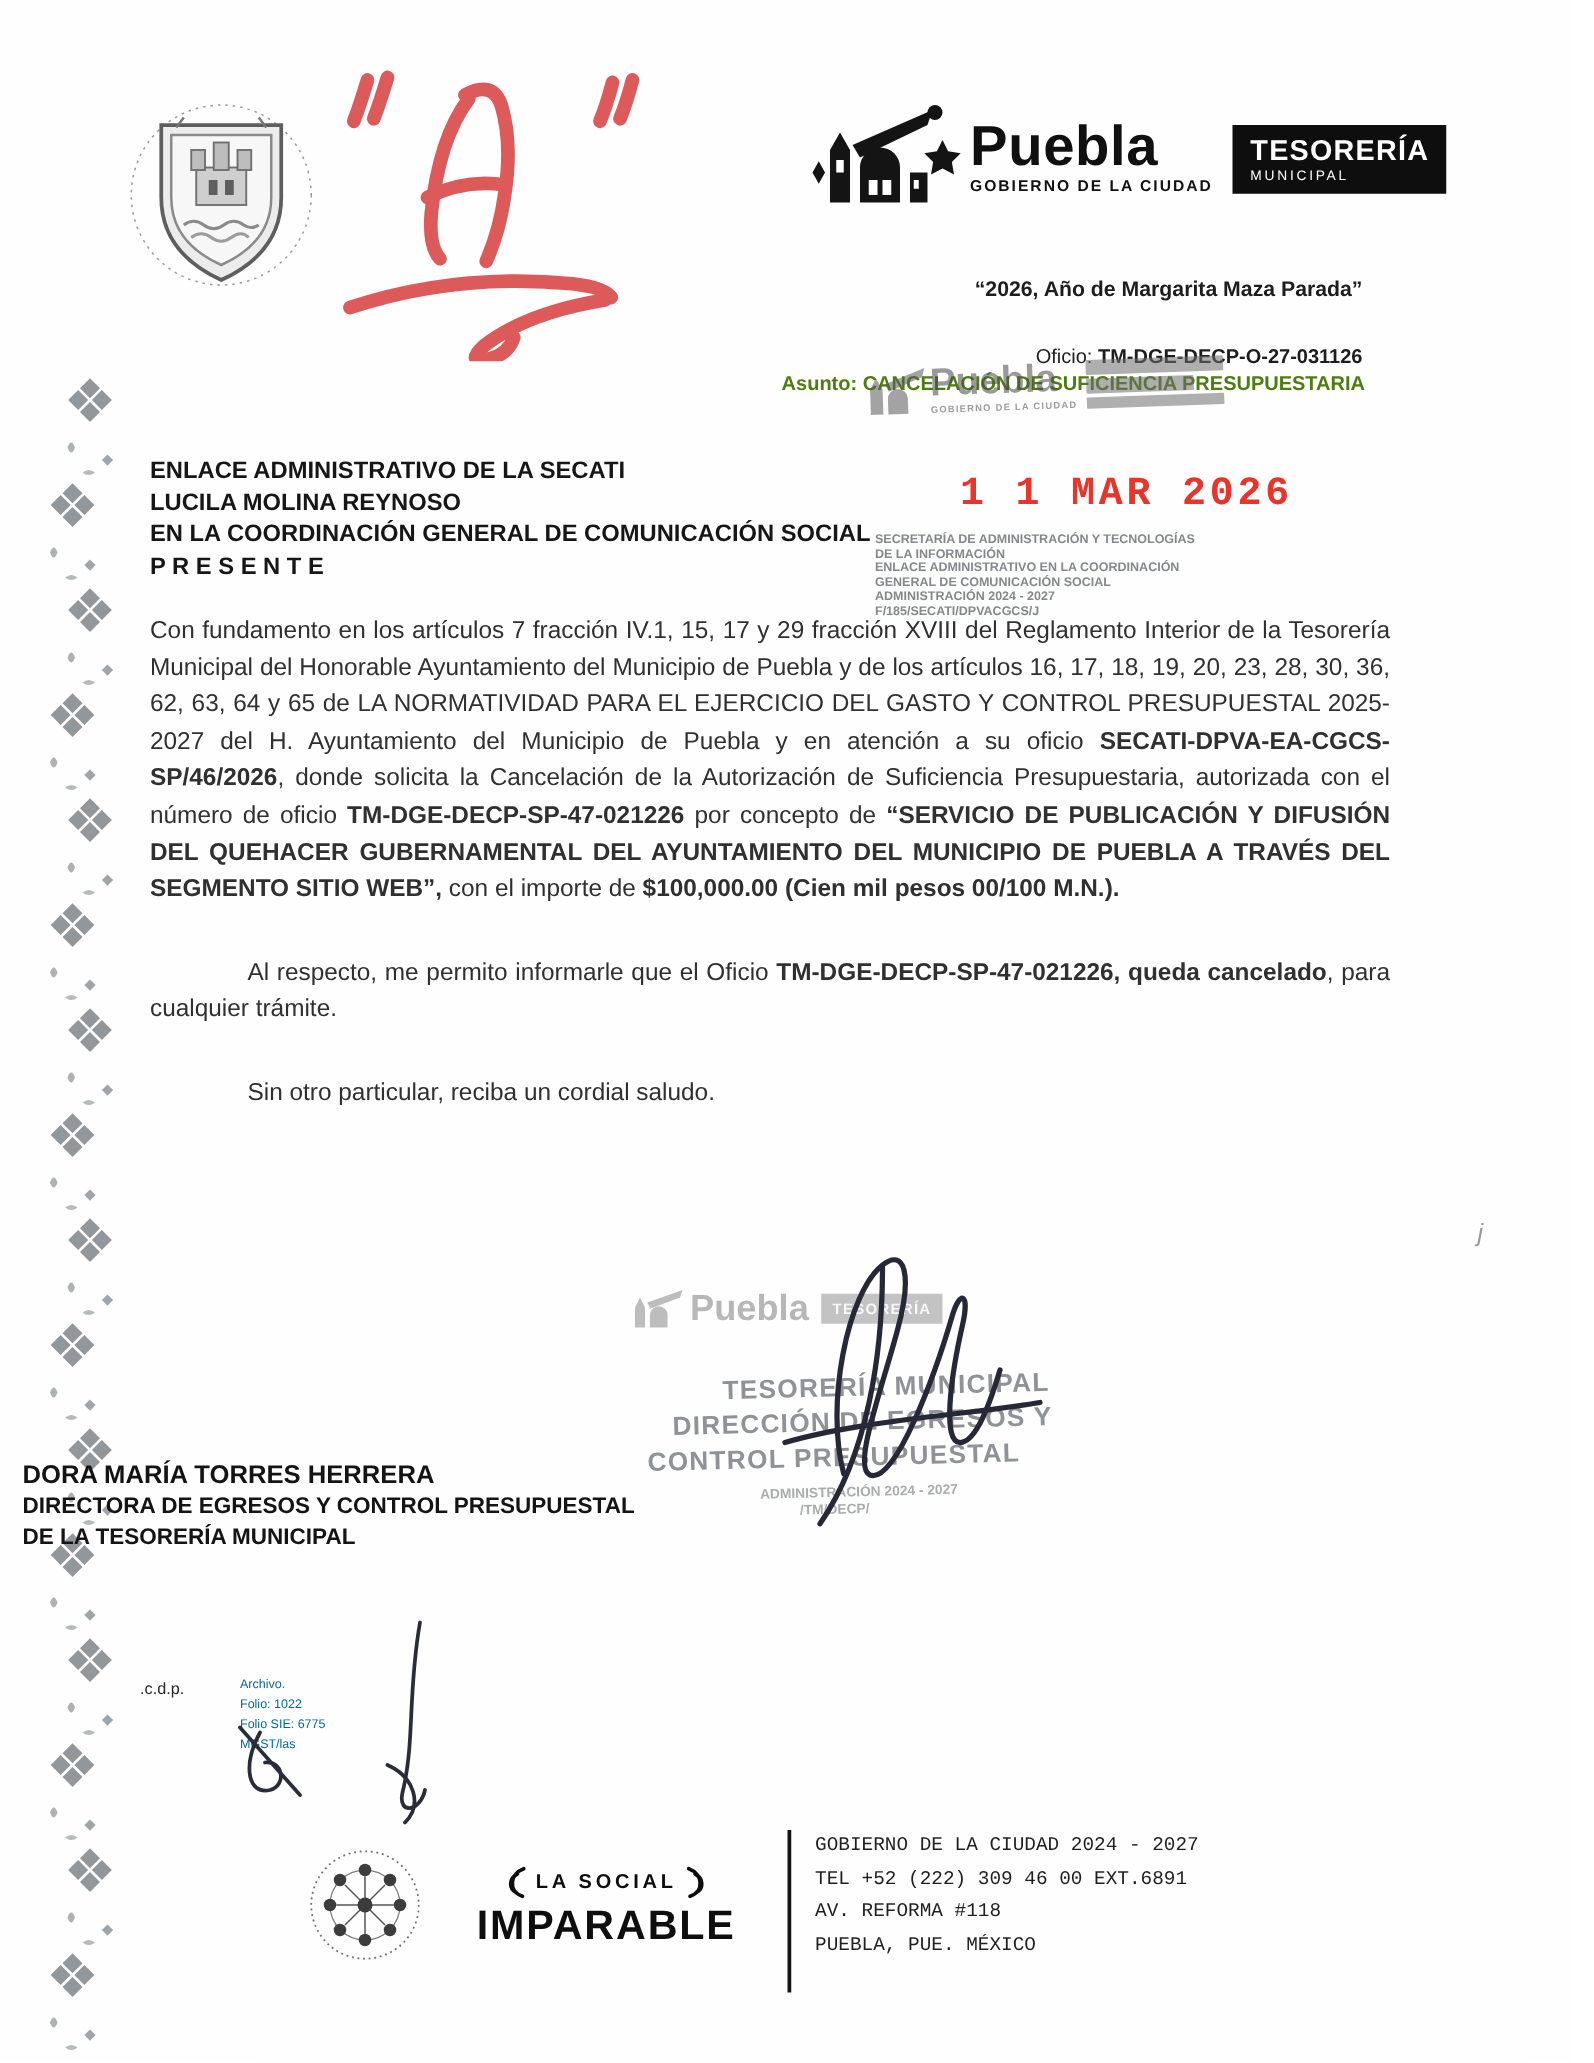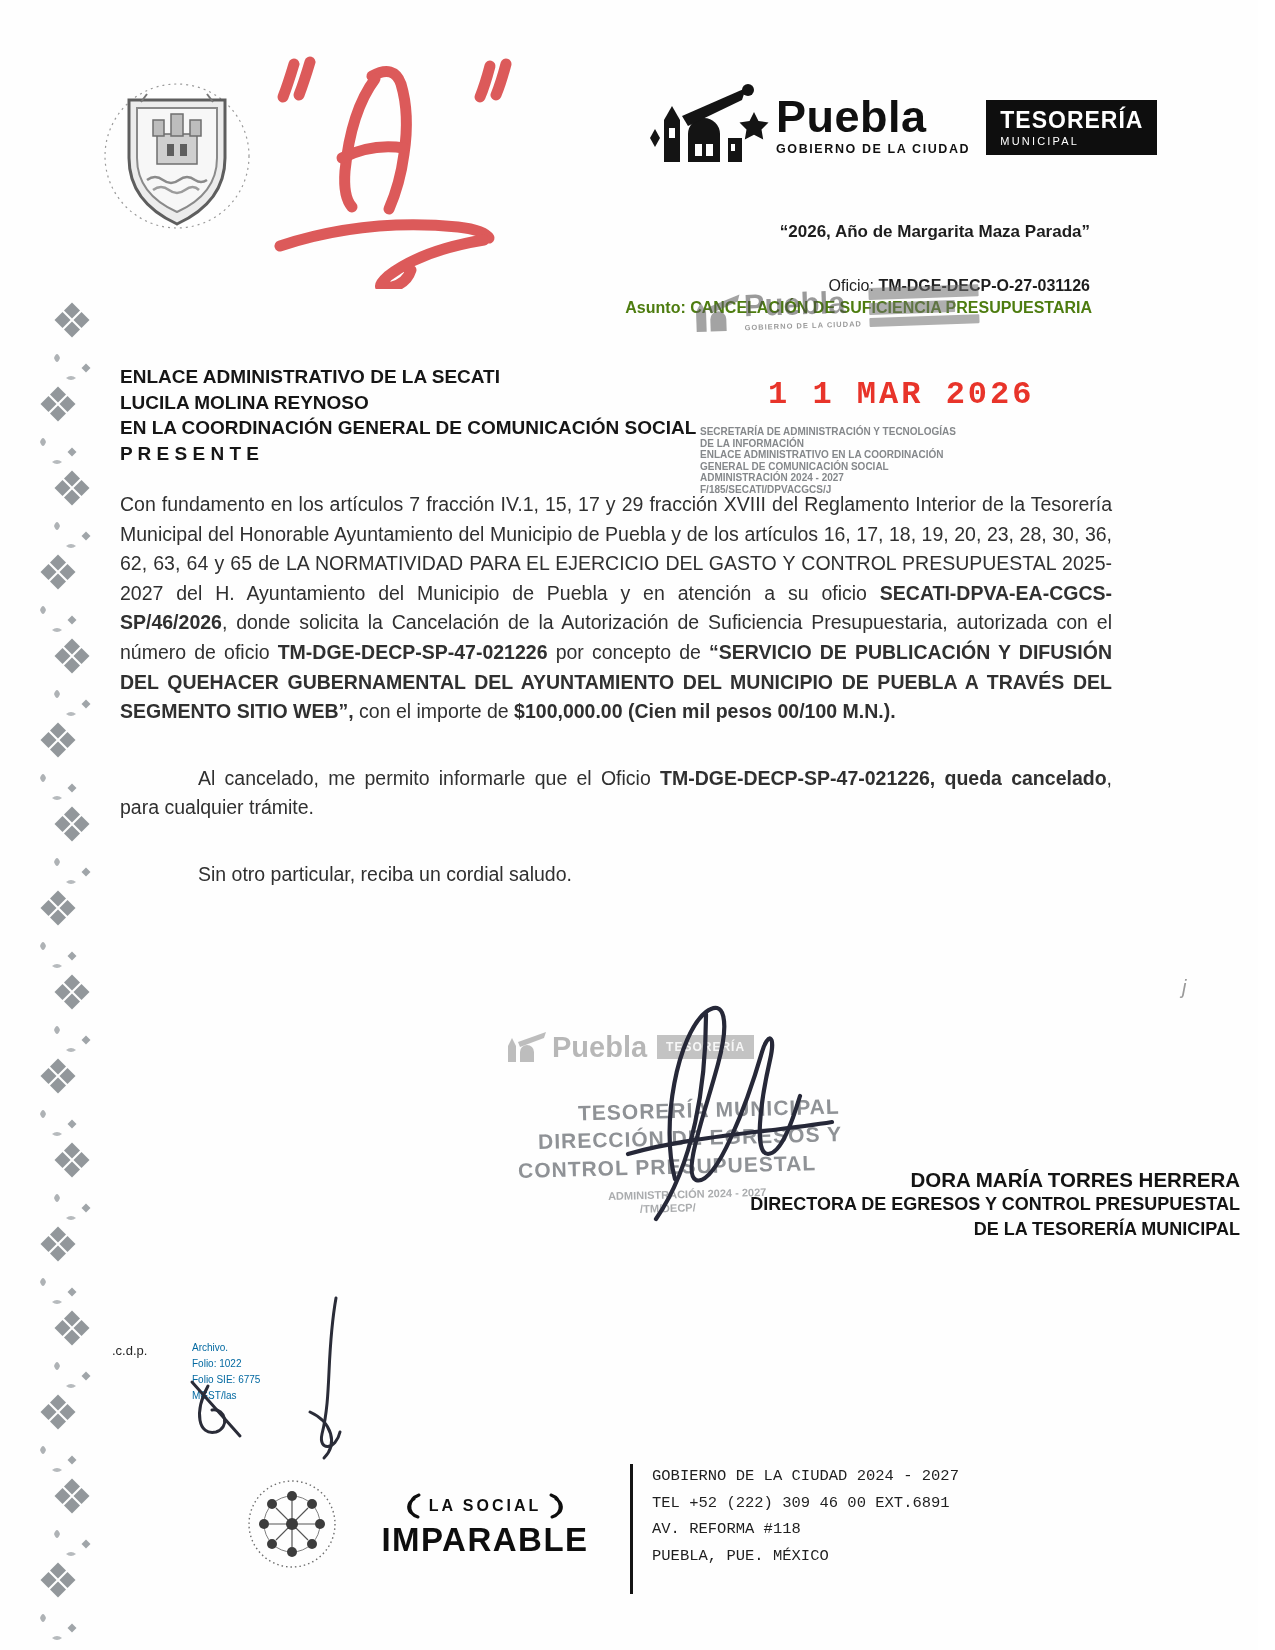--- a/index.html
+++ b/index.html
@@ -53,21 +53,21 @@
 
   
   .sig-area{left:480px;top:1008px;width:430px;height:240px}
   .sig-logo{position:absolute;left:22px;top:22px;display:flex;align-items:center;opacity:.5}
   .sig-logo-name{font-size:29px;font-weight:800;color:#737373;line-height:1;margin-left:4px}
   .sig-logo-box{margin-left:10px;background:#8a8a8a;color:#f2f2f2;font-size:12px;font-weight:800;letter-spacing:1px;padding:5px 9px}
   .sig-line{position:absolute;color:#8f9296;font-weight:700;font-size:21px;letter-spacing:1px;transform:rotate(-1.5deg);white-space:nowrap}
   .sig-faint{position:absolute;color:#aaacae;font-weight:700;font-size:11px;transform:rotate(-1.5deg);white-space:nowrap}
   .sig-ink{position:absolute;left:30px;top:-34px}
 
-  .signer{left:8px;top:1168px;width:1232px;text-align:right;color:#141414}
+  .signer{left:18px;top:1168px;width:1232px;text-align:left;color:#141414}
   .signer .name{font-size:20.5px;font-weight:800}
   .signer .t{font-size:18px;font-weight:700;line-height:25px}
 
   
   .cdp{left:112px;top:1343px;font-size:13px;color:#262626}
   .archive{left:192px;top:1340px;font-size:10px;line-height:16px;color:#0369a1}
   .squiggle1{left:182px;top:1372px}
   .squiggle2{left:296px;top:1292px}
   .seal{left:244px;top:1476px;width:96px;height:96px}
   .capital{left:356px;top:1492px;width:258px;text-align:center;color:#0e0e0e}
@@ -295,21 +295,21 @@
     <div>SECRETARÍA DE ADMINISTRACIÓN Y TECNOLOGÍAS</div>
     <div>DE LA INFORMACIÓN</div>
     <div>ENLACE ADMINISTRATIVO EN LA COORDINACIÓN</div>
     <div>GENERAL DE COMUNICACIÓN SOCIAL</div>
     <div>ADMINISTRACIÓN 2024 - 2027</div>
     <div>F/185/SECATI/DPVACGCS/J</div>
   </div>
 
   <div class="abs body-text">
     <p><span>Con fundamento en los artículos 7 fracción IV.1, 15, 17 y 29 fracción XVIII del Reglamento Interior de la Tesorería Municipal del Honorable Ayuntamiento del Municipio de Puebla y de los artículos 16, 17, 18, 19, 20, 23, 28, 30, 36, 62, 63, 64 y 65 de LA NORMATIVIDAD PARA EL EJERCICIO DEL GASTO Y CONTROL PRESUPUESTAL 2025-2027 del H. Ayuntamiento del Municipio de Puebla y en atención a su oficio </span><span class="b">SECATI-DPVA-EA-CGCS-SP/46/2026</span><span>, donde solicita la Cancelación de la Autorización de Suficiencia Presupuestaria, autorizada con el número de oficio </span><span class="b">TM-DGE-DECP-SP-47-021226</span><span> por concepto de </span><span class="b">“SERVICIO DE PUBLICACIÓN Y DIFUSIÓN DEL QUEHACER GUBERNAMENTAL DEL AYUNTAMIENTO DEL MUNICIPIO DE PUEBLA A TRAVÉS DEL SEGMENTO SITIO WEB”,</span><span> con el importe de </span><span class="b">$100,000.00 (Cien mil pesos 00/100 M.N.).</span></p>
-    <p class="indent"><span>Al cancelado, me permito informarle que el Oficio </span><span class="b">TM-DGE-DECP-SP-47-021226, queda cancelado</span><span>, para cualquier trámite.</span></p>
+    <p class="indent"><span>Al respecto, me permito informarle que el Oficio </span><span class="b">TM-DGE-DECP-SP-47-021226, queda cancelado</span><span>, para cualquier trámite.</span></p>
     <p class="indent">Sin otro particular, reciba un cordial saludo.</p>
   </div>
 
 
   <div class="abs sig-area">
     <div class="sig-logo">
       <svg width="46" height="34" viewBox="0 0 46 34">
         <g fill="#7e7e7e">
           <path d="M6 32 V16 l4 -8 4 8 v16 z"></path>
           <path d="M18 32 V22 a7 7 0 0 1 14 0 v10 z"></path>

